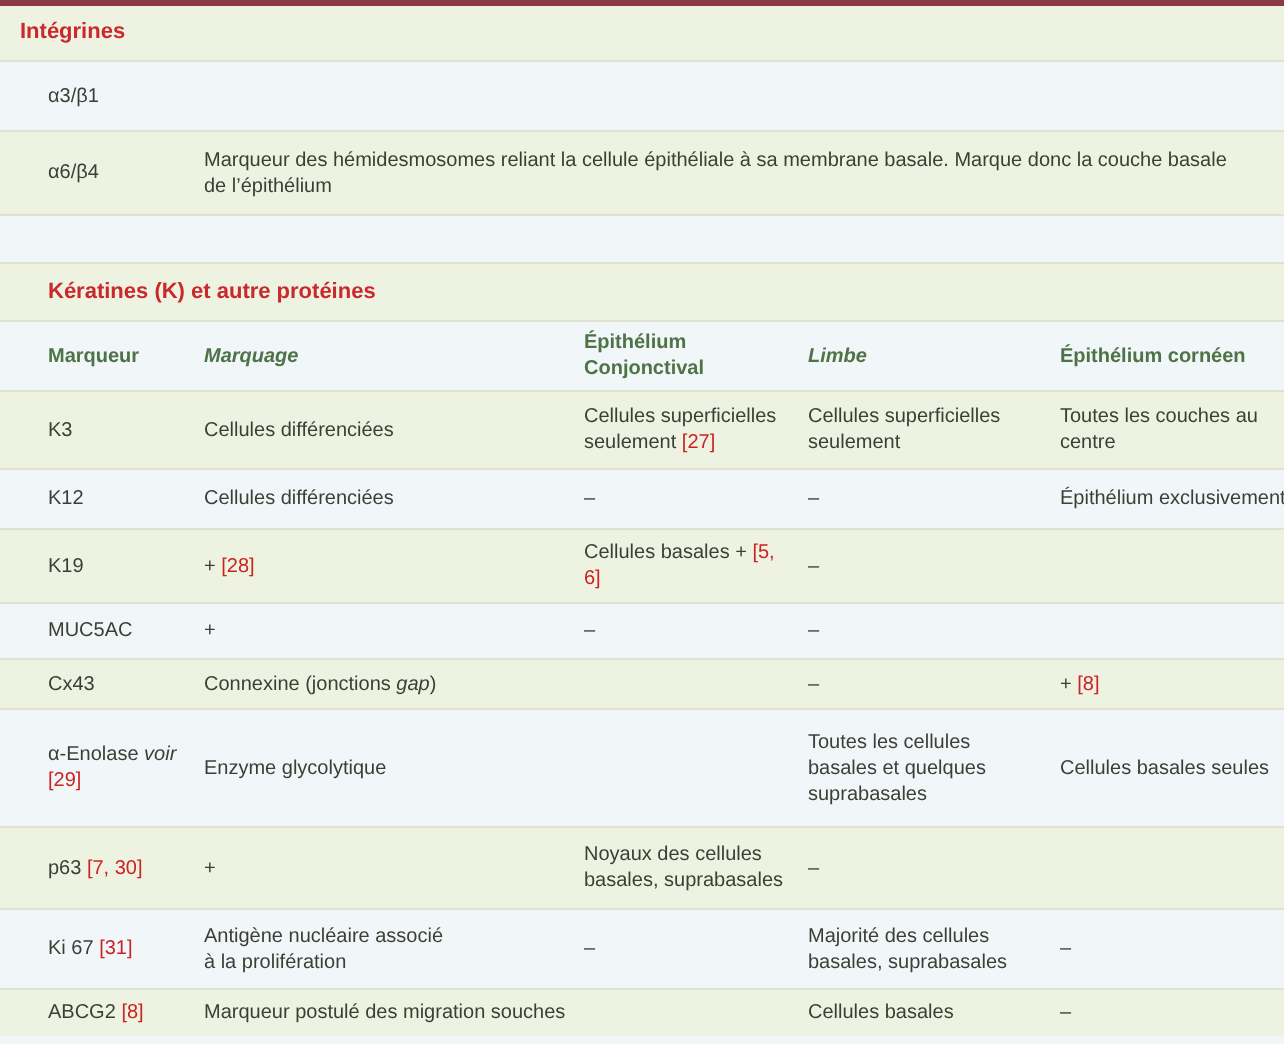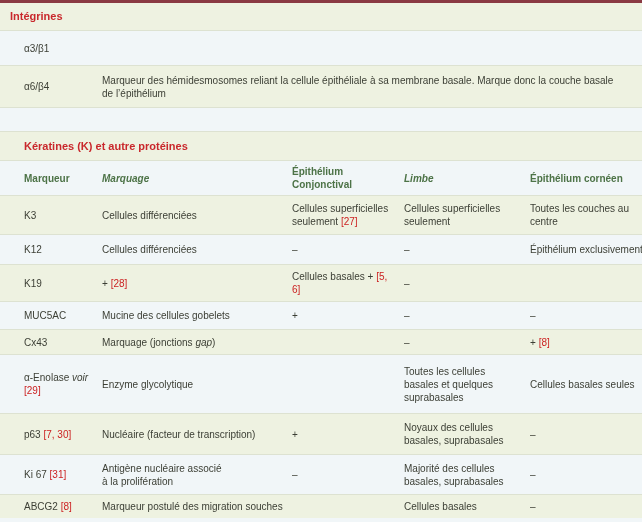--- a/index.html
+++ b/index.html
@@ -77,45 +77,43 @@
 
   <div class="row g5 green" style="min-height:37px">
     <div class="cell"><span>K19</span></div>
     <div class="cell"><span>+ </span><span class="ref">[28]</span></div>
     <div class="cell"><span>Cellules basales + </span><span class="ref">[5, 6]</span></div>
     <div class="cell"><span>–</span></div>
   </div>
 
   <div class="row g5 blue" style="min-height:28px">
     <div class="cell"><span>MUC5AC</span></div>
-    <div class="cell"><span>Mucine des cellules gobelets</span></div>
     <div class="cell"><span>+</span></div>
     <div class="cell"><span>–</span></div>
     <div class="cell"><span>–</span></div>
   </div>
 
   <div class="row g5 green" style="min-height:25px">
     <div class="cell"><span>Cx43</span></div>
-    <div class="cell"><span>Marquage (jonctions </span><span class="it">gap</span><span>)</span></div>
+    <div class="cell"><span>Connexine (jonctions </span><span class="it">gap</span><span>)</span></div>
     <div class="cell"></div>
     <div class="cell"><span>–</span></div>
     <div class="cell"><span>+ </span><span class="ref">[8]</span></div>
   </div>
 
   <div class="row g5 blue" style="min-height:59px">
     <div class="cell"><span>α-Enolase </span><span class="it">voir</span><br><span class="ref">[29]</span></div>
     <div class="cell"><span>Enzyme glycolytique</span></div>
     <div class="cell"></div>
     <div class="cell"><span>Toutes les cellules</span><br><span>basales et quelques</span><br><span>suprabasales</span></div>
     <div class="cell"><span>Cellules basales seules</span></div>
   </div>
 
   <div class="row g5 green" style="min-height:41px">
     <div class="cell"><span>p63 </span><span class="ref">[7, 30]</span></div>
-    <div class="cell"><span>Nucléaire (facteur de transcription)</span></div>
     <div class="cell"><span>+</span></div>
     <div class="cell"><span>Noyaux des cellules</span><br><span>basales, suprabasales</span></div>
     <div class="cell"><span>–</span></div>
   </div>
 
   <div class="row g5 blue" style="min-height:40px">
     <div class="cell"><span>Ki 67 </span><span class="ref">[31]</span></div>
     <div class="cell"><span>Antigène nucléaire associé</span><br><span>à la prolifération</span></div>
     <div class="cell"><span>–</span></div>
     <div class="cell"><span>Majorité des cellules</span><br><span>basales, suprabasales</span></div>

